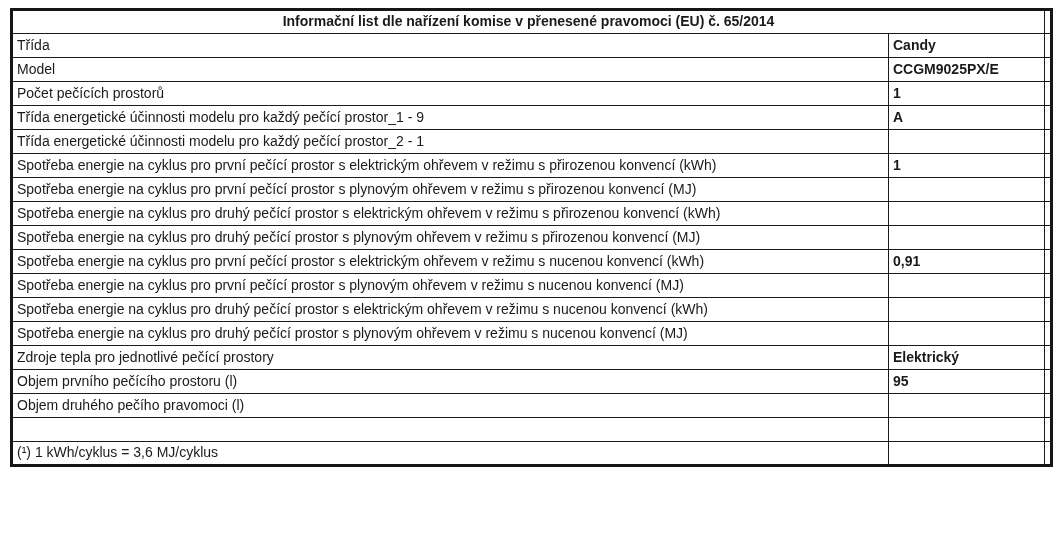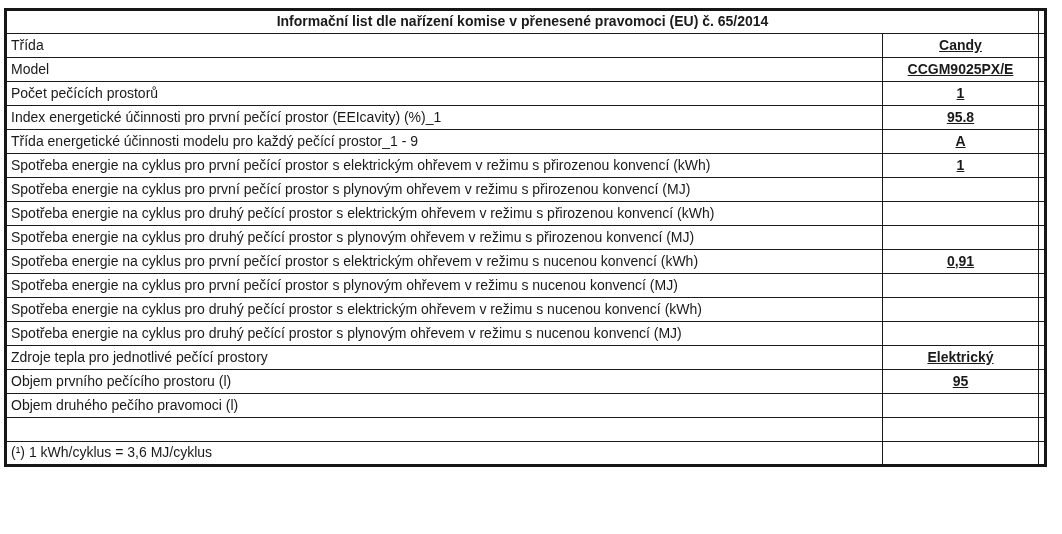--- a/index.html
+++ b/index.html
@@ -7,21 +7,21 @@
     padding: 0;
     background: #ffffff;
     width: 1062px;
     height: 534px;
     overflow: hidden;
     font-family: "Liberation Sans", sans-serif;
     color: #1a1a1a;
   }
   #sheet {
     position: absolute;
-    left: 4px;
+    left: 10px;
     top: 8px;
     width: 1040px;
   }
   table.info {
     border-collapse: collapse;
     table-layout: fixed;
     width: 1040px;
     border: 3px solid #161616;
   }
   table.info td {
@@ -40,23 +40,22 @@
     text-align: center;
     font-weight: bold;
     font-size: 14.5px;
     border-bottom: 2.5px solid #141414;
   }
   td.lab {
     text-align: left;
     font-weight: normal;
   }
   td.val {
-    text-align: center;
+    text-align: left;
     font-weight: bold;
-    text-decoration: underline;
   }
   td.sliver {
     padding: 0;
   }
 </style>
 </head>
 <body>
 
 <div id="sheet">
   <table class="info">
@@ -80,27 +79,27 @@
       <td class="lab">Model</td>
       <td class="val">CCGM9025PX/E</td>
       <td class="sliver"></td>
     </tr>
     <tr>
       <td class="lab">Počet pečících prostorů</td>
       <td class="val">1</td>
       <td class="sliver"></td>
     </tr>
     <tr>
-      <td class="lab">Index energetické účinnosti pro první pečící prostor (EEIcavity) (%)_1</td>
-      <td class="val">95.8</td>
+      <td class="lab">Třída energetické účinnosti modelu pro každý pečící prostor_1 - 9</td>
+      <td class="val">A</td>
       <td class="sliver"></td>
     </tr>
     <tr>
-      <td class="lab">Třída energetické účinnosti modelu pro každý pečící prostor_1 - 9</td>
-      <td class="val">A</td>
+      <td class="lab">Třída energetické účinnosti modelu pro každý pečící prostor_2 - 1</td>
+      <td class="val"></td>
       <td class="sliver"></td>
     </tr>
     <tr>
       <td class="lab">Spotřeba energie na cyklus pro první pečící prostor s elektrickým ohřevem v režimu s přirozenou konvencí (kWh)</td>
       <td class="val">1</td>
       <td class="sliver"></td>
     </tr>
     <tr>
       <td class="lab">Spotřeba energie na cyklus pro první pečící prostor s plynovým ohřevem v režimu s přirozenou konvencí (MJ)</td>
       <td class="val"></td>

